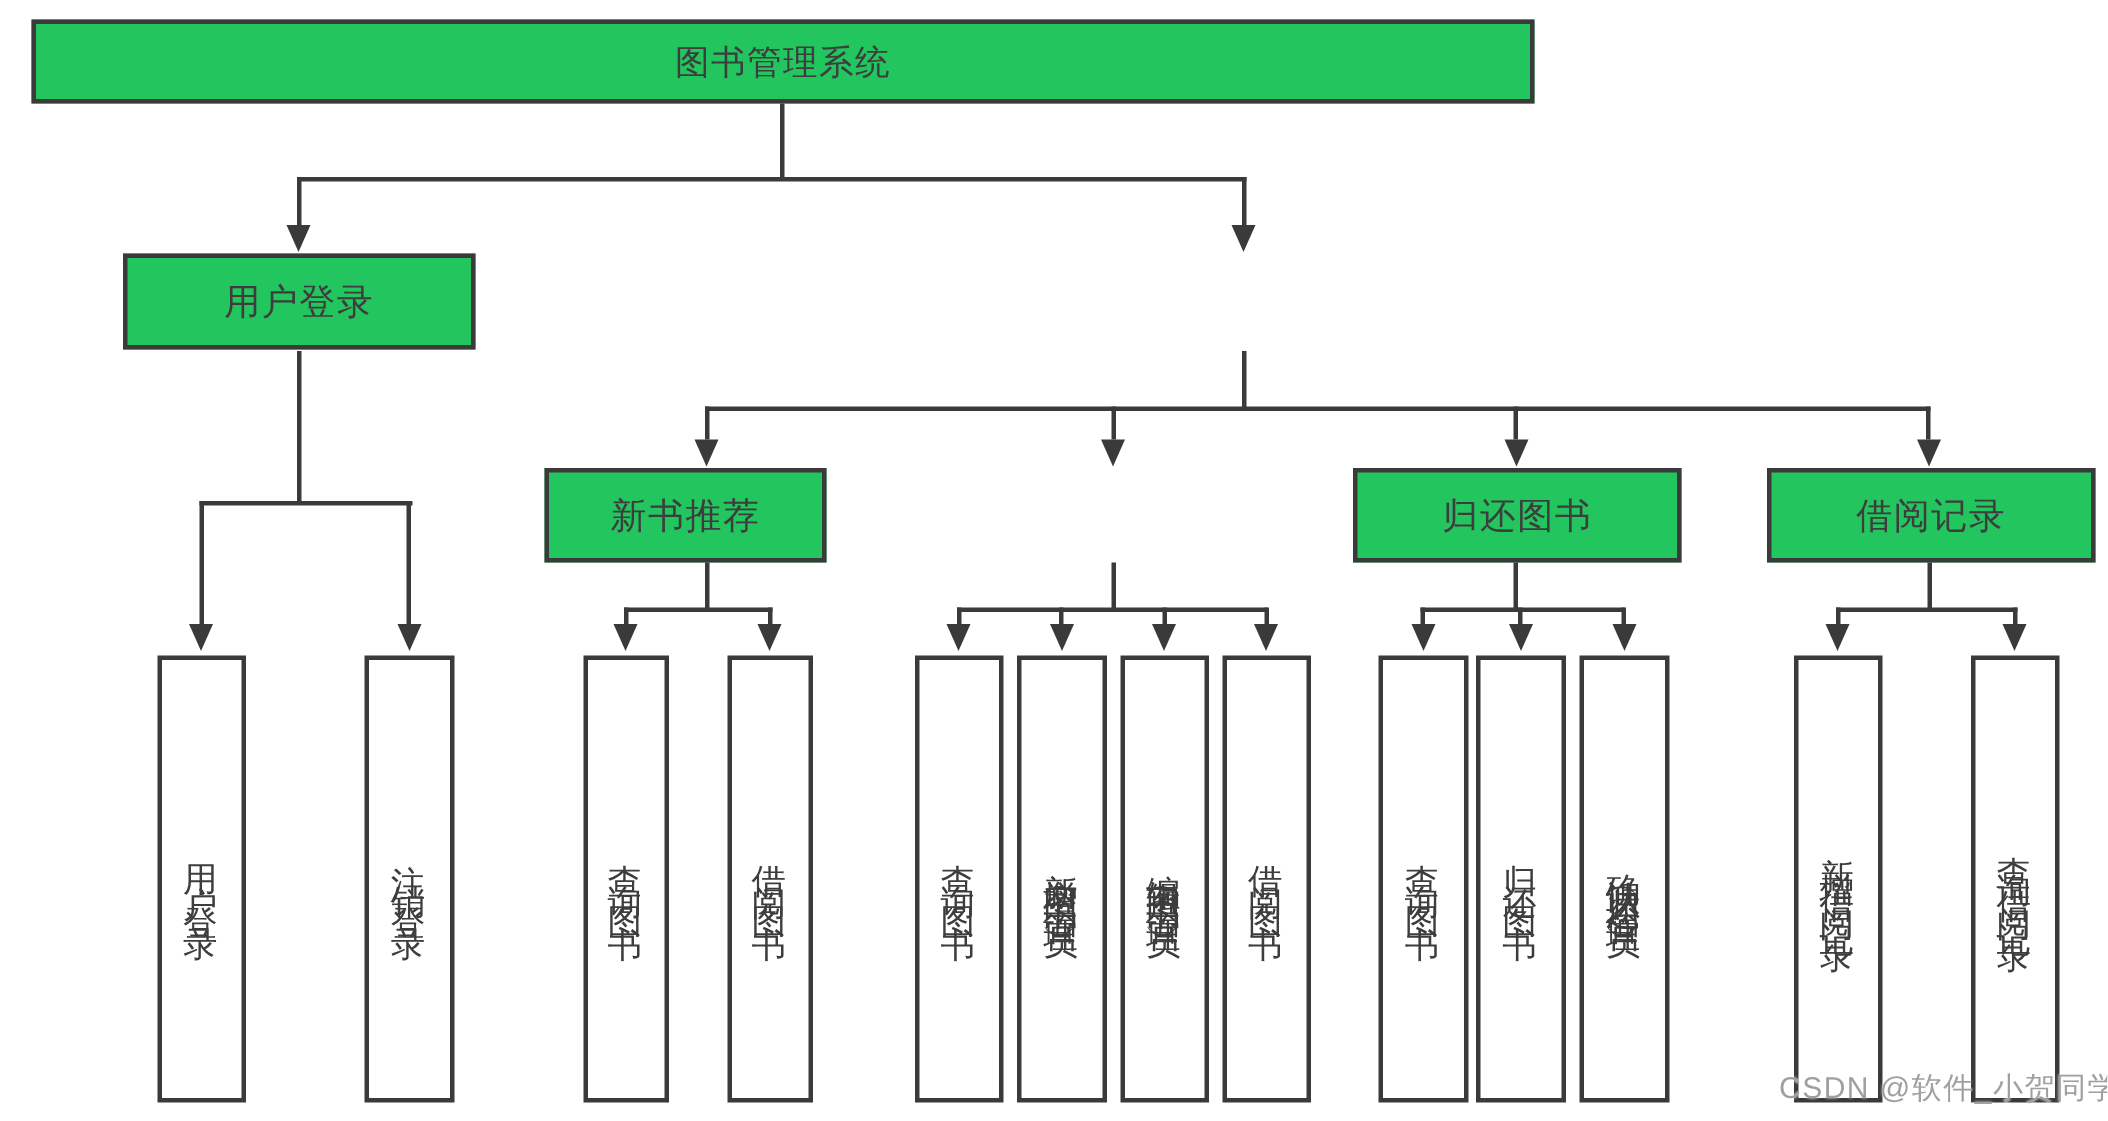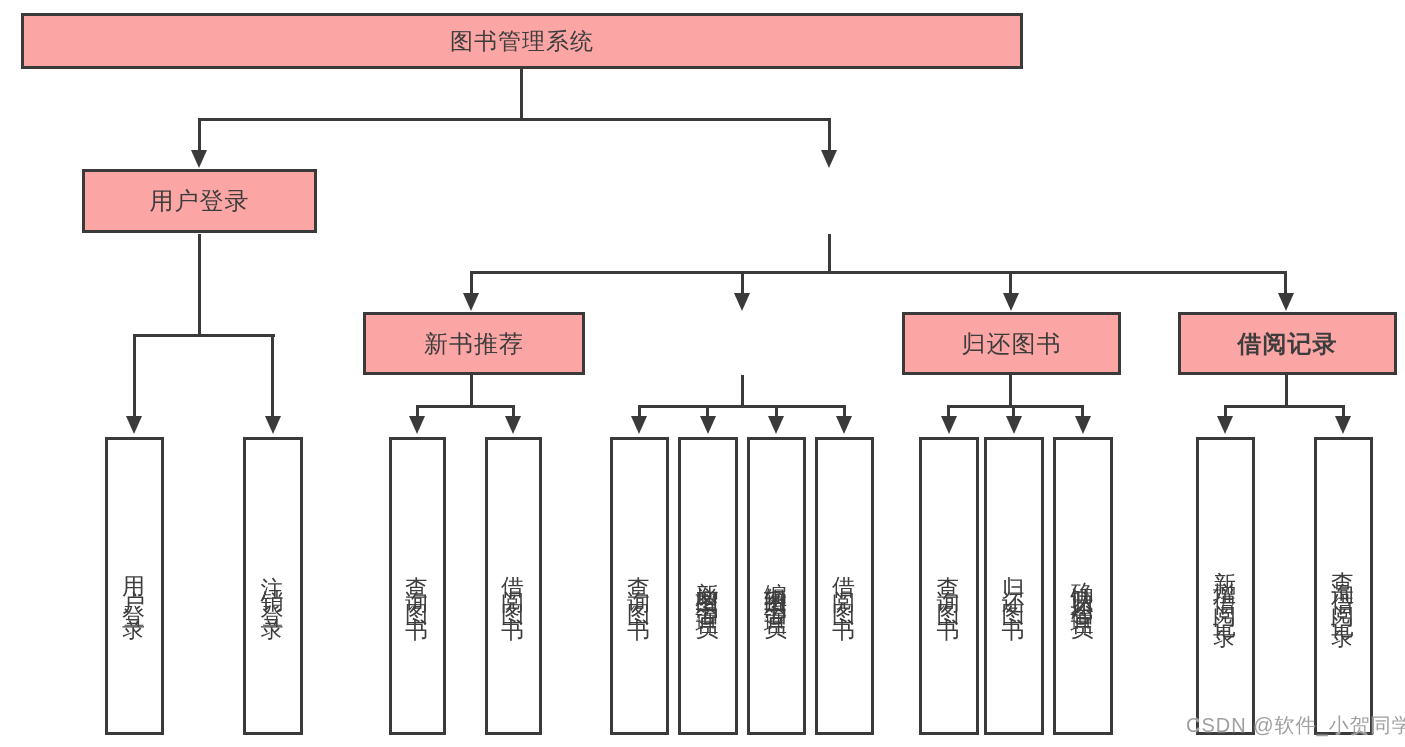--- a/index.html
+++ b/index.html
@@ -8,21 +8,21 @@
     --wm:#a0a0a0;
     --bg:#ffffff;
   }
   html,body{margin:0;padding:0;background:var(--bg);}
   #stage{
     position:relative;width:1405px;height:747px;background:var(--bg);
     font-family:"Liberation Sans", sans-serif;color:var(--text);overflow:hidden;
   }
   .node{
     position:absolute;box-sizing:border-box;border:3px solid var(--line);
-    background:#fca5a5;display:flex;align-items:center;justify-content:center;
+    background:#22c55e;display:flex;align-items:center;justify-content:center;
     font-size:24px;letter-spacing:1px;white-space:nowrap;
   }
   .leaf{
     position:absolute;box-sizing:border-box;border:3px solid var(--line);
     background:#fff;top:437px;height:298px;
     writing-mode:vertical-rl;text-orientation:mixed;
     display:flex;align-items:center;justify-content:center;
     font-size:23px;
   }
   .lsw{letter-spacing:14px;}
@@ -43,23 +43,23 @@
 </style>
 </head>
 <body>
 
 <div id="stage">
 
   <div class="node" style="left:21px;top:13px;width:1002px;height:56px;font-size:23px;">图书管理系统</div>
 
   <div class="node" style="left:82px;top:169px;width:235px;height:64px;">用户登录</div>
 
-  <div class="node" style="left:363px;top:312px;width:222px;height:63px;">新书推荐</div>
+  <div class="node" style="left:363px;top:312px;width:188px;height:63px;">新书推荐</div>
   <div class="node" style="left:902px;top:312px;width:219px;height:63px;">归还图书</div>
-  <div class="node" style="left:1178px;top:312px;width:219px;height:63px;font-weight:bold;">借阅记录</div>
+  <div class="node" style="left:1178px;top:312px;width:219px;height:63px;">借阅记录</div>
 
   <div class="leaf lsw" style="left:105px;width:59px;">用户登录</div>
   <div class="leaf lsw" style="left:243px;width:60px;">注销登录</div>
 
   <div class="leaf lsw" style="left:389px;width:57px;">查询图书</div>
   <div class="leaf lsw" style="left:485px;width:57px;">借阅图书</div>
 
   <div class="leaf lsw" style="left:610px;width:59px;">查询图书</div>
   <div class="leaf lst" style="left:678px;width:60px;">新增图书（管理员）</div>
   <div class="leaf lst" style="left:747px;width:59px;">编辑图书（管理员）</div>

